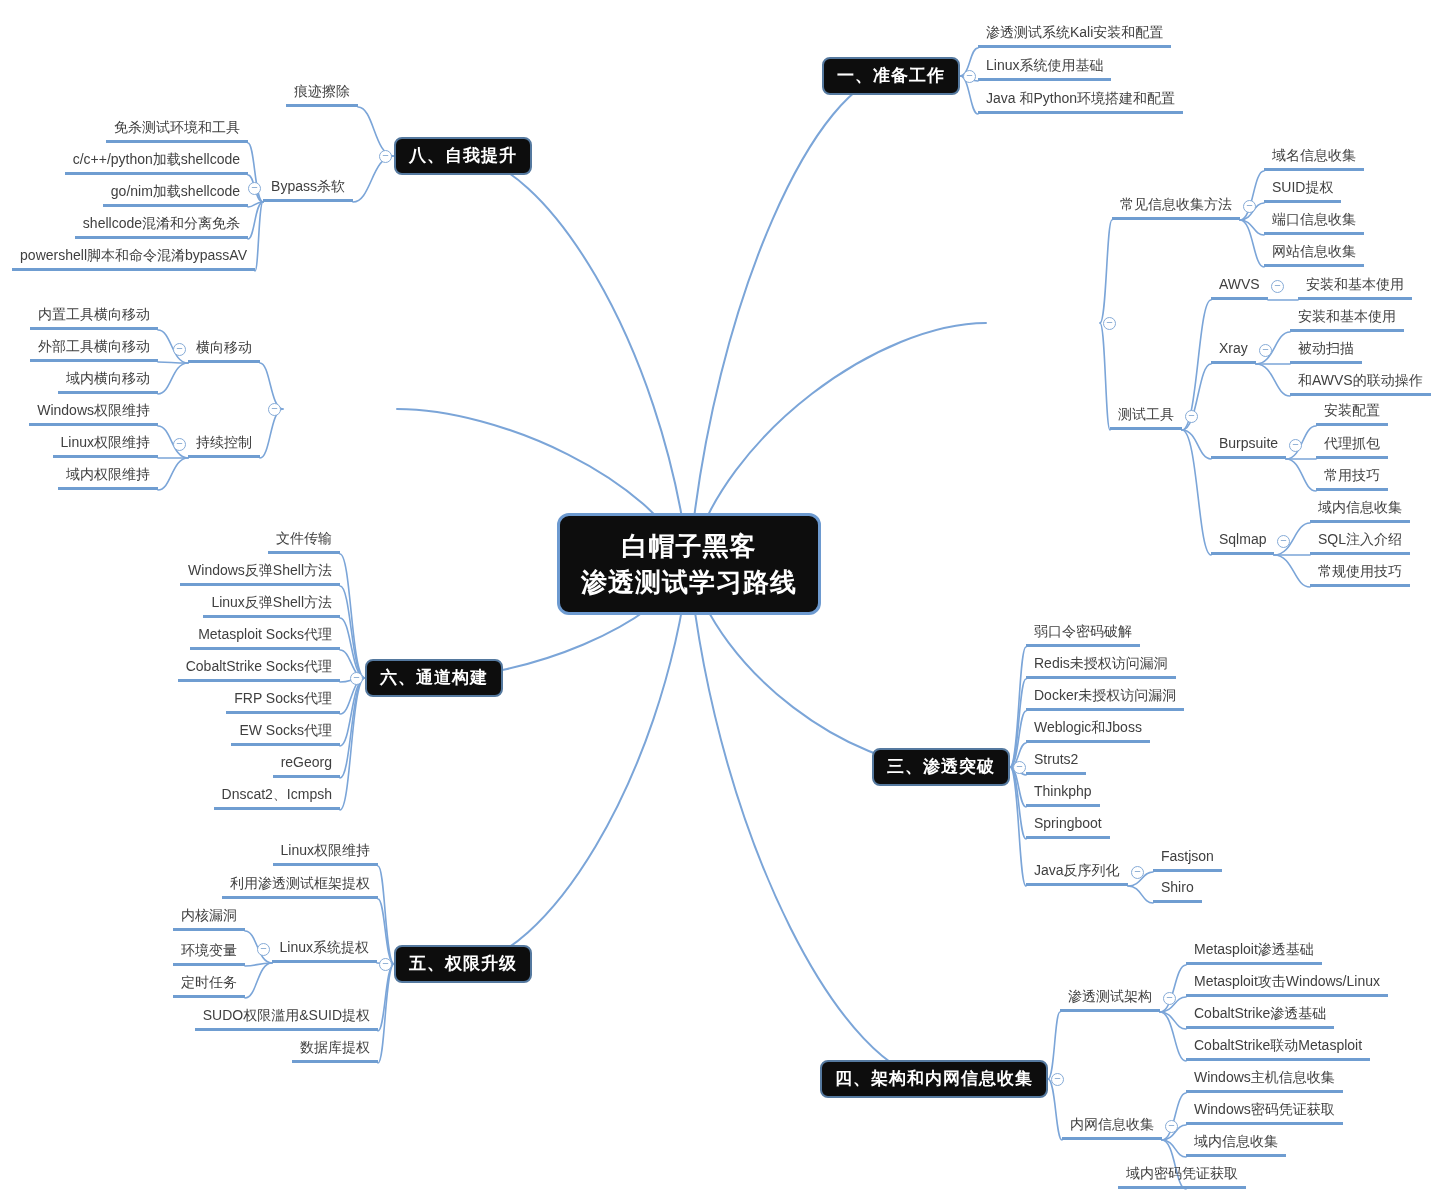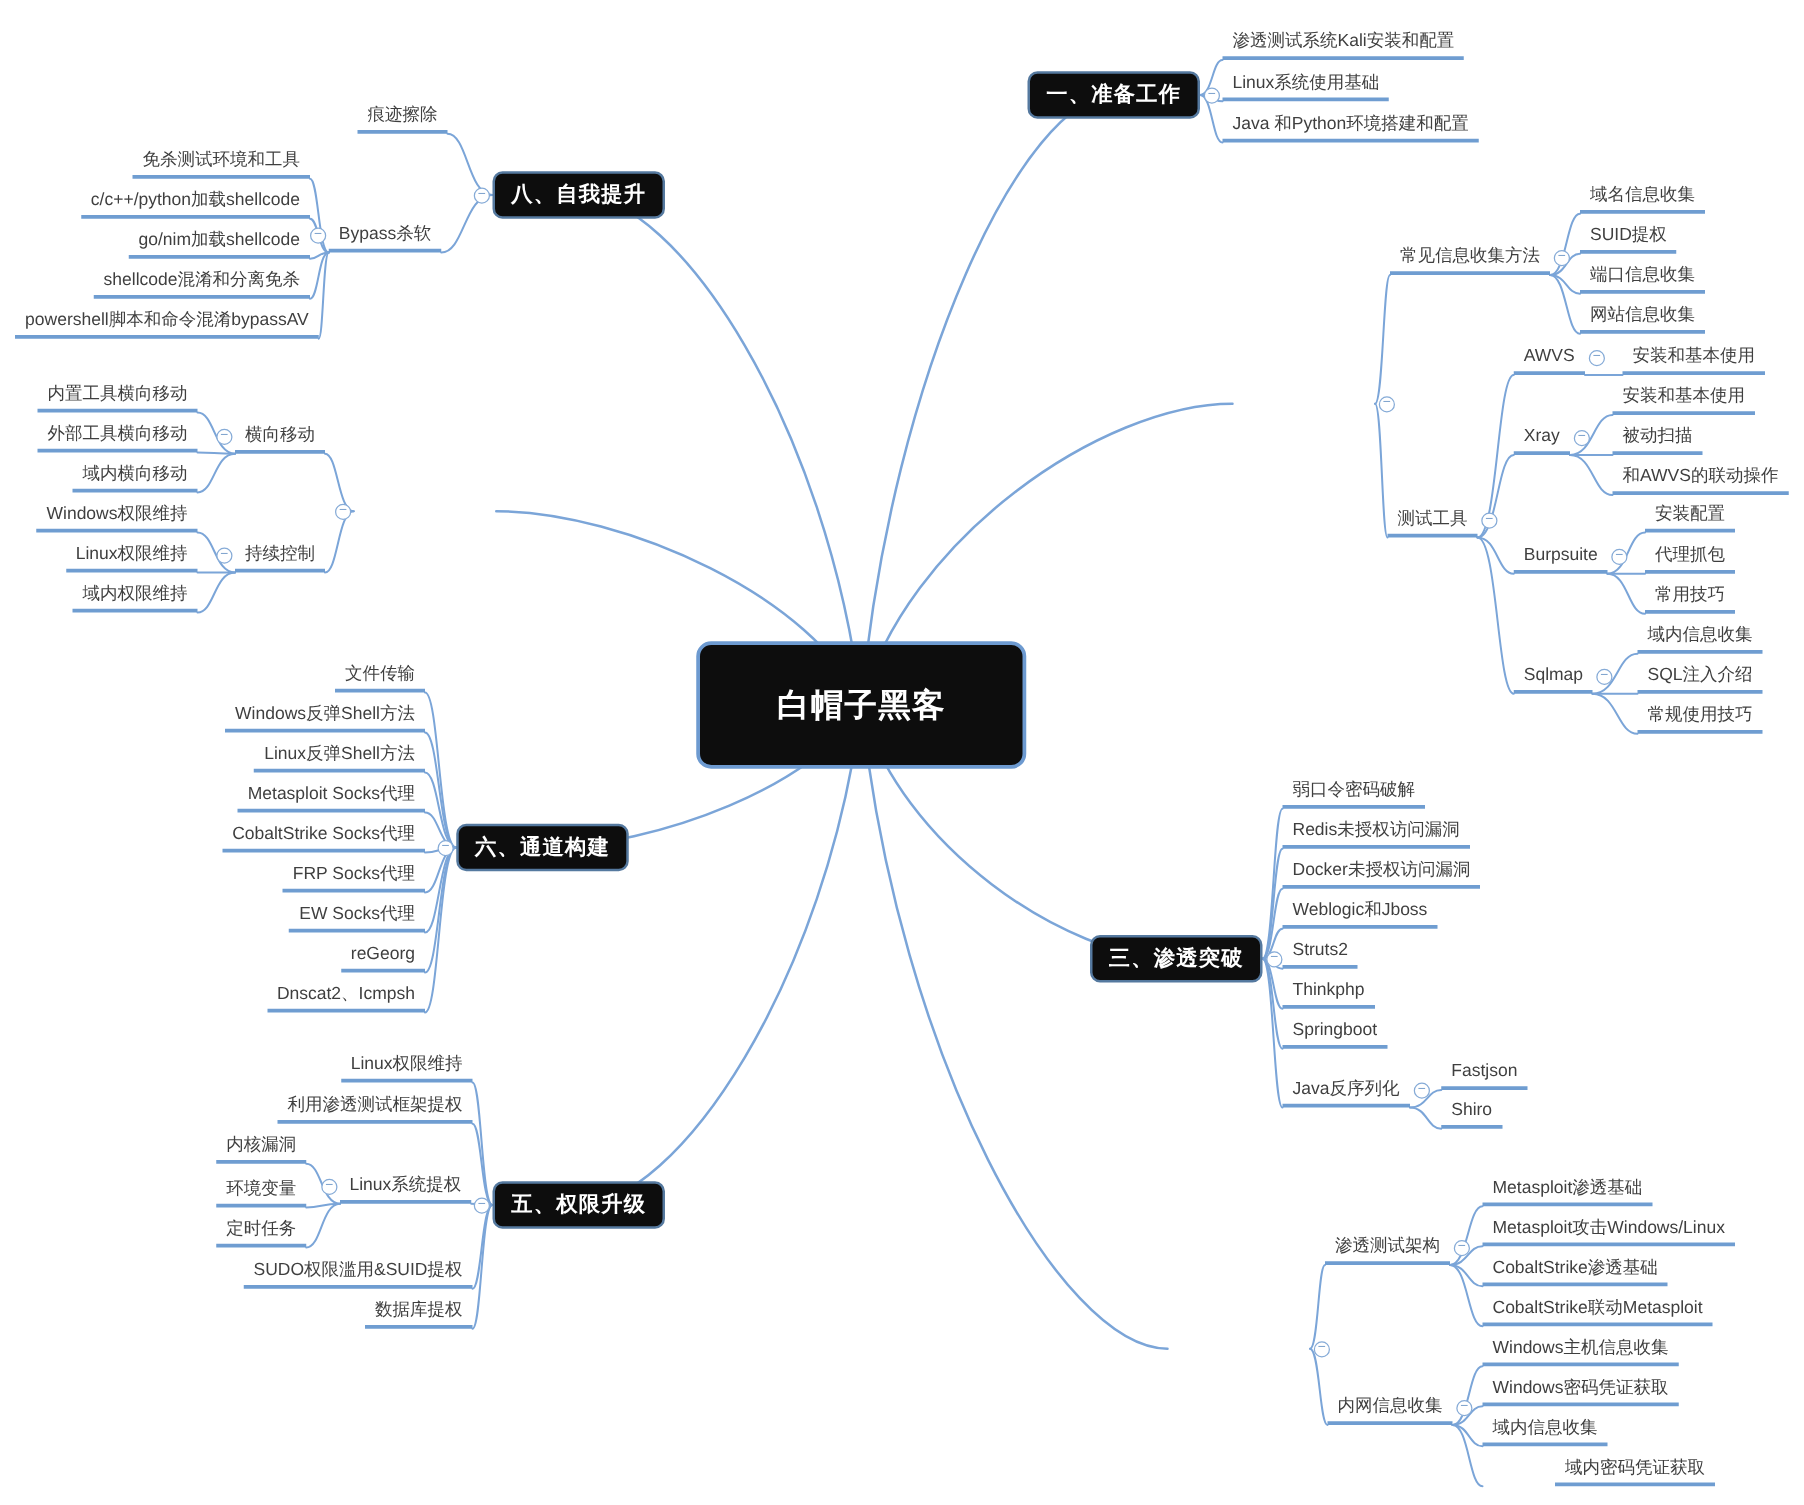--- a/index.html
+++ b/index.html
@@ -105,20 +105,21 @@
       <path d="M 394 156 C 371.45 156, 371.45 202, 353 202" fill="none" stroke="#7ba5d8" stroke-width="1.6" stroke-linecap="round"></path>
       <path d="M 263 202 C 254.75 202, 254.75 143, 248 143" fill="none" stroke="#7ba5d8" stroke-width="1.6" stroke-linecap="round"></path>
       <path d="M 263 202 C 254.75 202, 254.75 175, 248 175" fill="none" stroke="#7ba5d8" stroke-width="1.6" stroke-linecap="round"></path>
       <path d="M 263 202 C 254.75 202, 254.75 207, 248 207" fill="none" stroke="#7ba5d8" stroke-width="1.6" stroke-linecap="round"></path>
       <path d="M 263 202 C 254.75 202, 254.75 239, 248 239" fill="none" stroke="#7ba5d8" stroke-width="1.6" stroke-linecap="round"></path>
       <path d="M 263 202 C 258.6 202, 258.6 271, 255 271" fill="none" stroke="#7ba5d8" stroke-width="1.6" stroke-linecap="round"></path>
     </svg>
 
   <div id="root" class="center-box">
     <div>白帽子黑客</div>
+    <div>渗透测试学习路线</div>
   </div>
 
   <div id="b0" class="box" style="left:822px;top:57px">一、准备工作</div>
   <div id="b0c0" class="leaf R" style="left:978px;top:22px">渗透测试系统Kali安装和配置</div>
   <div id="b0c1" class="leaf R" style="left:978px;top:55px">Linux系统使用基础</div>
   <div id="b0c2" class="leaf R" style="left:978px;top:88px">Java 和Python环境搭建和配置</div>
 
   <div id="b1c0" class="leaf R" style="left:1112px;top:194px">常见信息收集方法</div>
   <div id="b1c0c0" class="leaf R" style="left:1264px;top:145px">域名信息收集</div>
   <div id="b1c0c1" class="leaf R" style="left:1264px;top:177px">SUID提权</div>
@@ -145,30 +146,31 @@
   <div id="b2c1" class="leaf R" style="left:1026px;top:653px">Redis未授权访问漏洞</div>
   <div id="b2c2" class="leaf R" style="left:1026px;top:685px">Docker未授权访问漏洞</div>
   <div id="b2c3" class="leaf R" style="left:1026px;top:717px">Weblogic和Jboss</div>
   <div id="b2c4" class="leaf R" style="left:1026px;top:749px">Struts2</div>
   <div id="b2c5" class="leaf R" style="left:1026px;top:781px">Thinkphp</div>
   <div id="b2c6" class="leaf R" style="left:1026px;top:813px">Springboot</div>
   <div id="b2c7" class="leaf R" style="left:1026px;top:860px">Java反序列化</div>
   <div id="b2c7c0" class="leaf R" style="left:1153px;top:846px">Fastjson</div>
   <div id="b2c7c1" class="leaf R" style="left:1153px;top:877px">Shiro</div>
 
+  <div id="b3" class="box" style="left:820px;top:1060px">四、架构和内网信息收集</div>
   <div id="b3c0" class="leaf R" style="left:1060px;top:986px">渗透测试架构</div>
   <div id="b3c0c0" class="leaf R" style="left:1186px;top:939px">Metasploit渗透基础</div>
   <div id="b3c0c1" class="leaf R" style="left:1186px;top:971px">Metasploit攻击Windows/Linux</div>
   <div id="b3c0c2" class="leaf R" style="left:1186px;top:1003px">CobaltStrike渗透基础</div>
   <div id="b3c0c3" class="leaf R" style="left:1186px;top:1035px">CobaltStrike联动Metasploit</div>
   <div id="b3c1" class="leaf R" style="left:1062px;top:1114px">内网信息收集</div>
   <div id="b3c1c0" class="leaf R" style="left:1186px;top:1067px">Windows主机信息收集</div>
   <div id="b3c1c1" class="leaf R" style="left:1186px;top:1099px">Windows密码凭证获取</div>
   <div id="b3c1c2" class="leaf R" style="left:1186px;top:1131px">域内信息收集</div>
-  <div id="b3c1c3" class="leaf R" style="left:1244px;top:1163px">域内密码凭证获取</div>
+  <div id="b3c1c3" class="leaf R" style="left:1118px;top:1163px">域内密码凭证获取</div>
 
   <div id="b4" class="box" style="left:394px;top:945px">五、权限升级</div>
   <div id="b4c0" class="leaf L" style="right:1065px;top:840px">Linux权限维持</div>
   <div id="b4c1" class="leaf L" style="right:1065px;top:873px">利用渗透测试框架提权</div>
   <div id="b4c2" class="leaf L" style="right:1066px;top:937px">Linux系统提权</div>
   <div id="b4c2c0" class="leaf L" style="right:1198px;top:905px">内核漏洞</div>
   <div id="b4c2c1" class="leaf L" style="right:1198px;top:940px">环境变量</div>
   <div id="b4c2c2" class="leaf L" style="right:1198px;top:972px">定时任务</div>
   <div id="b4c3" class="leaf L" style="right:1065px;top:1005px">SUDO权限滥用&amp;SUID提权</div>
   <div id="b4c4" class="leaf L" style="right:1065px;top:1037px">数据库提权</div>

